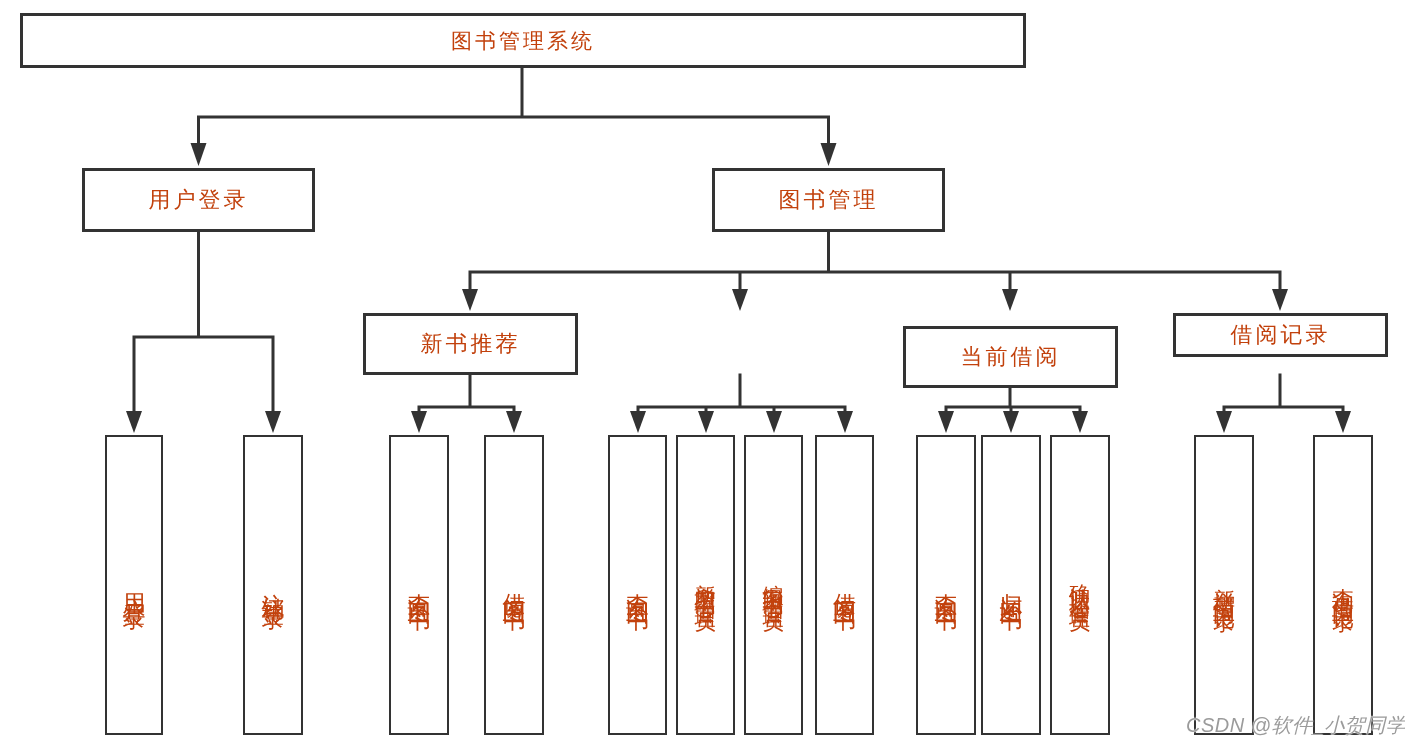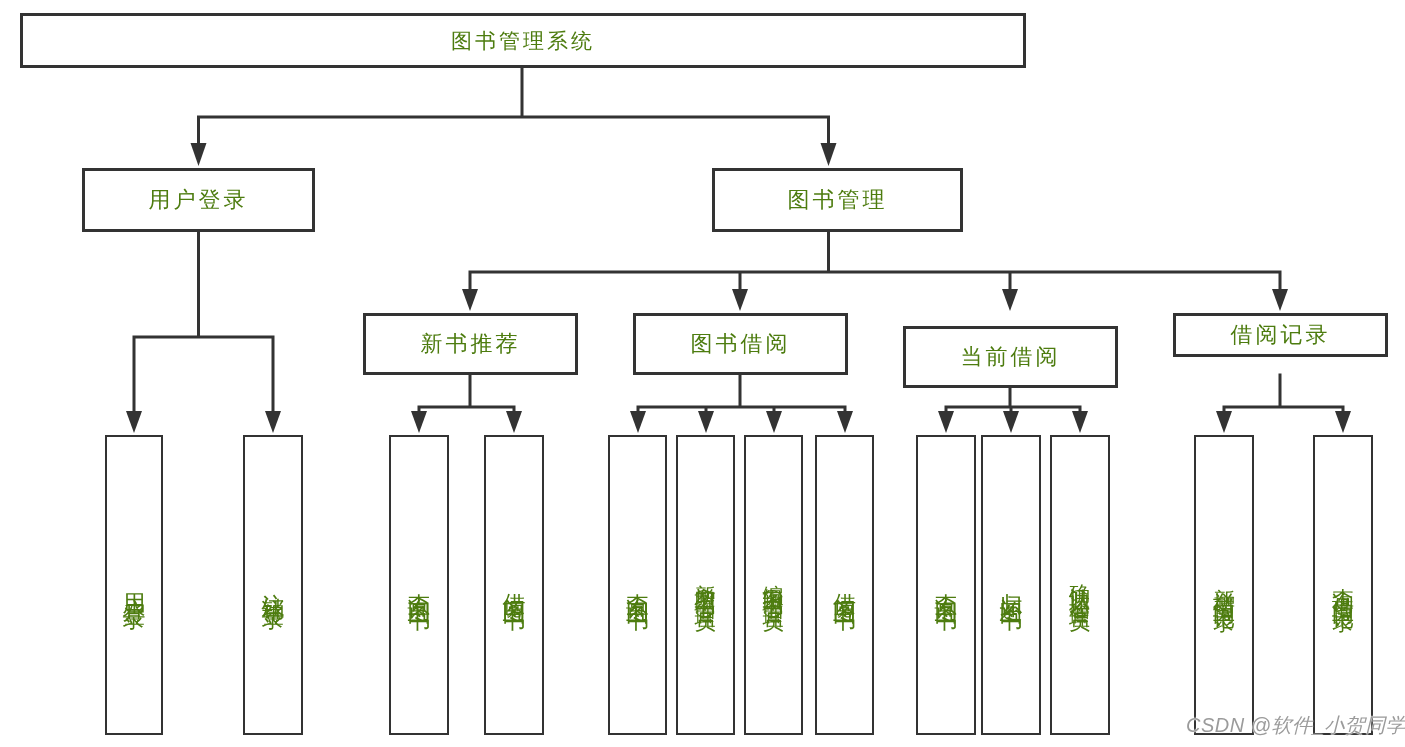--- a/index.html
+++ b/index.html
@@ -12,21 +12,21 @@
     overflow:hidden;
   }
   .wires{position:absolute;left:0;top:0;width:1405px;height:747px;}
   .box{
     position:absolute;
     box-sizing:border-box;
     background:#ffffff;
     border:3px solid #333333;
     display:flex;align-items:center;justify-content:center;
     text-align:center;
-    color:#4d7c0f;
+    color:#c2410c;
   }
   .box.h{font-size:22px;letter-spacing:3px;}
   .box.root{font-size:21px;letter-spacing:3px;}
   .box.v{
     writing-mode:vertical-rl;
     text-orientation:mixed;
     border-width:2.5px;
     font-size:23px;
     letter-spacing:5px;
     line-height:1;
@@ -90,24 +90,23 @@
       <polygon points="1072,411 1088,411 1080,433"></polygon>
 
       <polygon points="1216,411 1232,411 1224,433"></polygon>
       <polygon points="1335,411 1351,411 1343,433"></polygon>
     </g>
   </svg>
 
   <div class="box h root" style="left:20px;top:13px;width:1006px;height:55px;">图书管理系统</div>
 
   <div class="box h" style="left:82px;top:168px;width:233px;height:64px;">用户登录</div>
-  <div class="box h" style="left:712px;top:168px;width:251px;height:64px;">图书管理</div>
+  <div class="box h" style="left:712px;top:168px;width:233px;height:64px;">图书管理</div>
 
   <div class="box h" style="left:363px;top:313px;width:215px;height:62px;">新书推荐</div>
-  <div class="box h" style="left:633px;top:313px;width:215px;height:62px;">图书借阅</div>
   <div class="box h" style="left:903px;top:326px;width:215px;height:62px;">当前借阅</div>
   <div class="box h" style="left:1173px;top:313px;width:215px;height:44px;font-family:Liberation Serif, serif;">借阅记录</div>
 
   <div class="box v" style="left:105px;top:435px;width:58px;height:300px;">用户登录</div>
   <div class="box v" style="left:243px;top:435px;width:60px;height:300px;">注销登录</div>
 
   <div class="box v" style="left:389px;top:435px;width:60px;height:300px;">查询图书</div>
   <div class="box v" style="left:484px;top:435px;width:60px;height:300px;">借阅图书</div>
 
   <div class="box v" style="left:608px;top:435px;width:59px;height:300px;">查询图书</div>

